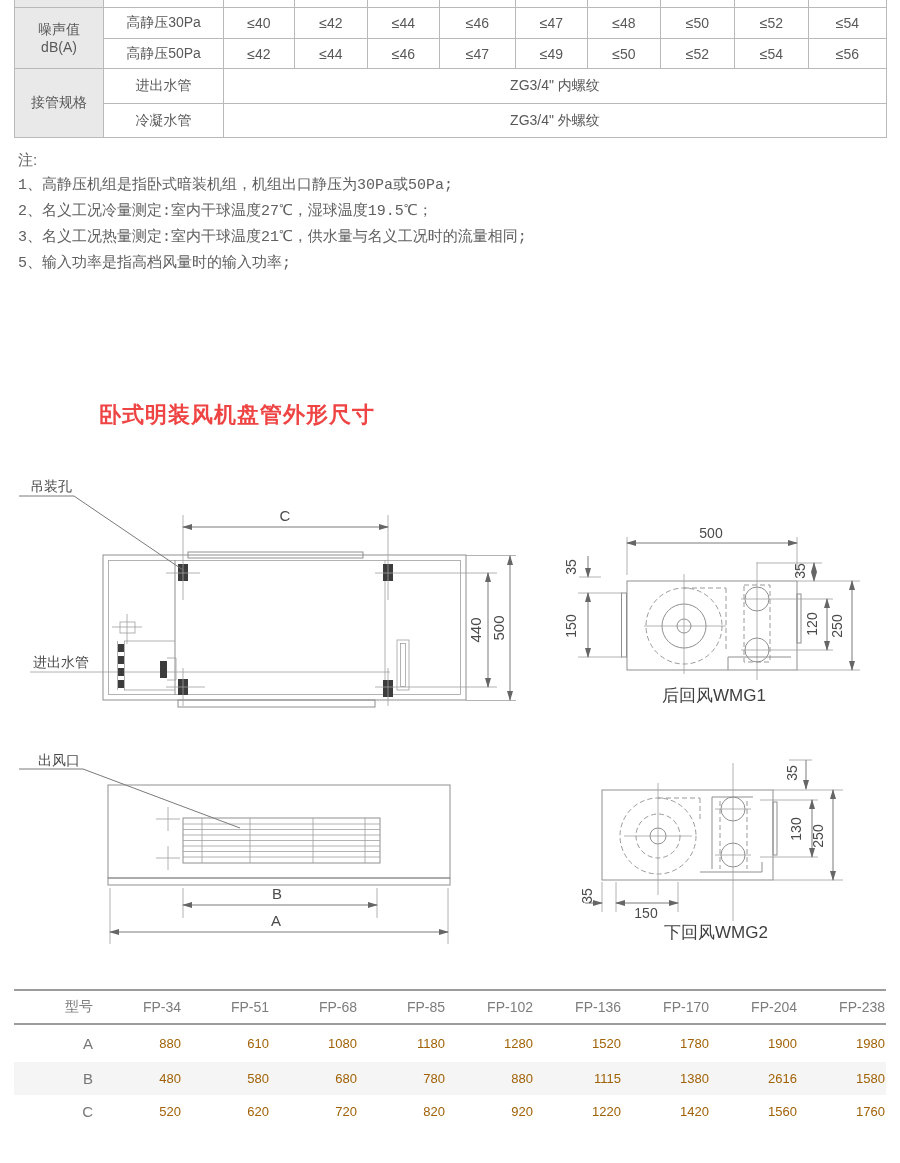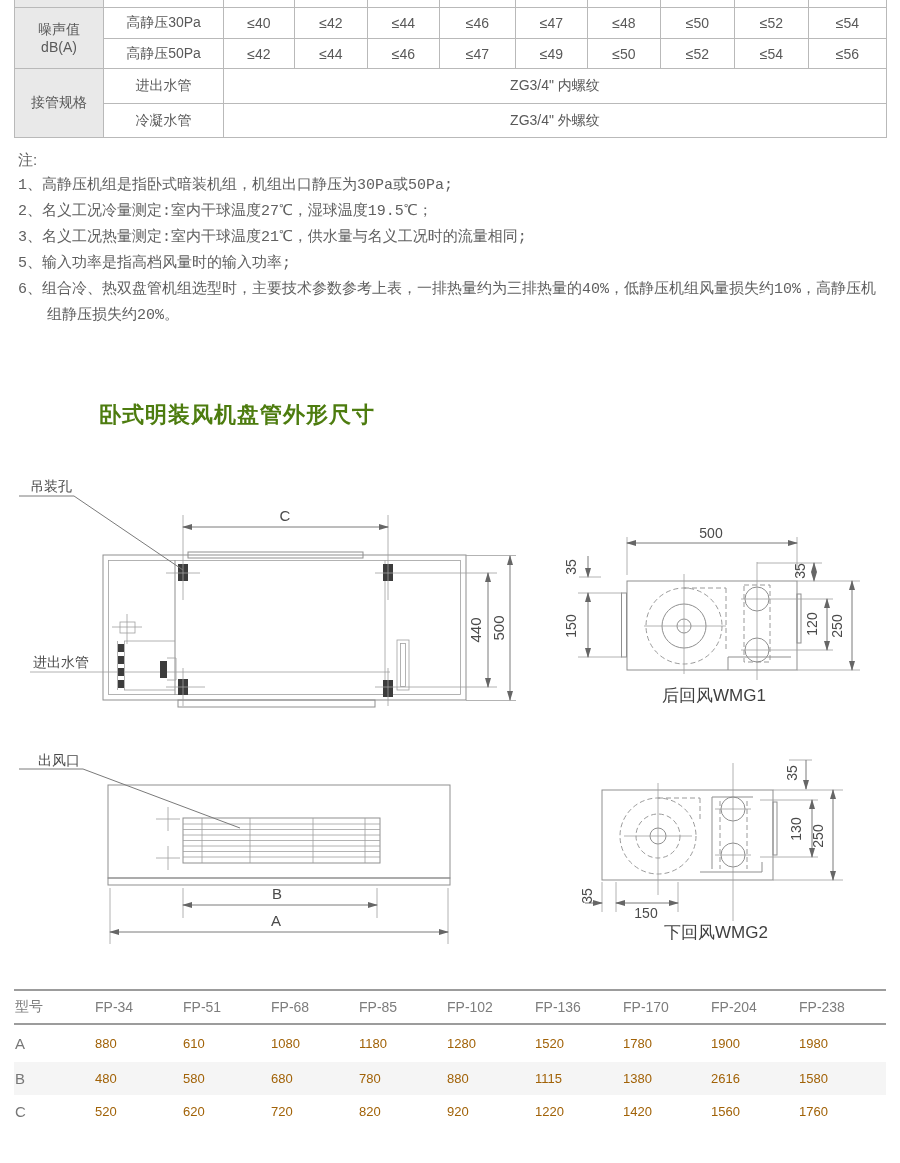--- a/index.html
+++ b/index.html
@@ -15,36 +15,36 @@
   table.spec td.ghead{background:#e9e9e9;}
   table.spec .r1{height:31px;} table.spec .r2{height:30px;}
   table.spec .r3{height:35px;} table.spec .r4{height:34px;}
 
   
   .notes{position:absolute;left:18px;top:147px;width:864px;font-size:15px;line-height:26px;color:#606060;}
   .notes .item{padding-left:29px;text-indent:-29px;font-family:Liberation Mono, monospace;}
 
   
   .section-title{position:absolute;left:99px;top:382px;font-size:22px;font-weight:bold;
-                 color:#4d7c0f;letter-spacing:1px;}
+                 color:#ef4444;letter-spacing:1px;}
 
   
   svg.draw{position:absolute;left:0;top:0;pointer-events:none;}
   svg.draw .ln{stroke:#8f8f8f;stroke-width:1;fill:none;}
   svg.draw .thin{stroke:#a0a0a0;stroke-width:0.8;fill:none;}
   svg.draw .dash{stroke:#8f8f8f;stroke-width:0.9;fill:none;stroke-dasharray:5 3;}
   svg.draw .dim{stroke:#7a7a7a;stroke-width:1;fill:none;}
   svg.draw .blk{fill:#3c3c3c;stroke:none;}
   svg.draw text{font-family:"Liberation Sans","DejaVu Sans",sans-serif;fill:#4a4a4a;}
   svg.draw text.t14{font-size:14px;} svg.draw text.t15{font-size:15px;}
   svg.draw text.cap{font-size:17px;fill:#3f3f3f;}
 
   
   table.dims{position:absolute;left:14px;top:989px;width:872px;border-collapse:collapse;
-             table-layout:fixed;text-align:left;}
+             table-layout:fixed;text-align:right;}
   table.dims thead tr{height:34px;}
   table.dims thead td{border-top:2px solid #9c9c9c;border-bottom:2px solid #9c9c9c;
                       font-size:14px;color:#7d7d7d;}
   table.dims tbody td{font-size:13px;color:#a16207;}
   table.dims tbody td.rowlab{font-size:15px;color:#777;}
   table.dims tr.ra{height:38px;} table.dims tr.rb{height:33px;background:#f5f5f5;}
   table.dims tr.rc{height:33px;}
 </style>
 </head>
 <body>
@@ -118,21 +118,20 @@
     </tr>
   </tbody>
     </table>
 
   <div class="notes">
     <div>注:</div>
     <div class="item">1、高静压机组是指卧式暗装机组，机组出口静压为30Pa或50Pa;</div>
     <div class="item">2、名义工况冷量测定:室内干球温度27℃，湿球温度19.5℃；</div>
     <div class="item">3、名义工况热量测定:室内干球温度21℃，供水量与名义工况时的流量相同;</div>
     <div class="item">5、输入功率是指高档风量时的输入功率;</div>
-    <div class="item">6、组合冷、热双盘管机组选型时，主要技术参数参考上表，一排热量约为三排热量的40%，低静压机组风量损失约10%，高静压机组静压损失约20%。</div>
   </div>
 
   <h2 class="section-title">卧式明装风机盘管外形尺寸</h2>
 
   <svg class="draw" width="900" height="1163" viewBox="0 0 900 1163">
     <defs>
       <marker id="arr" orient="auto-start-reverse" markerWidth="10" markerHeight="8" refX="9" refY="3" viewBox="0 0 10 6">
         <path d="M0,0 L10,3 L0,6 Z" fill="#666"></path>
       </marker>
     </defs>

